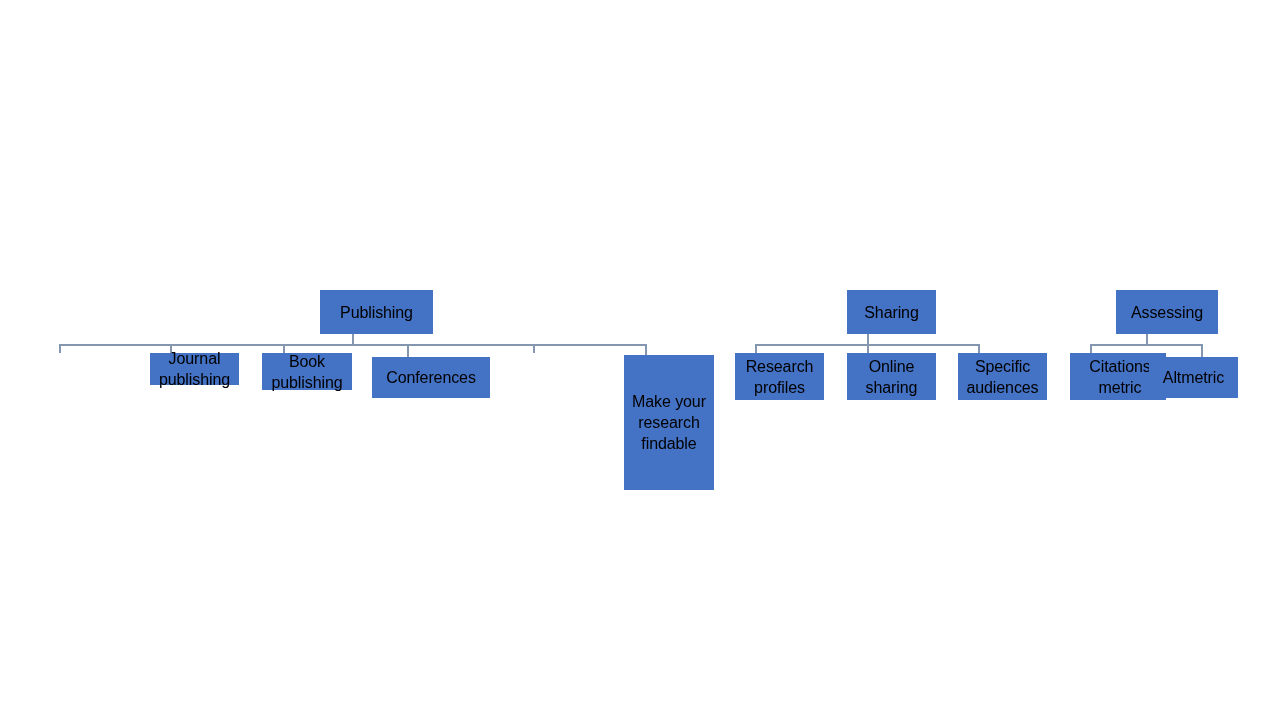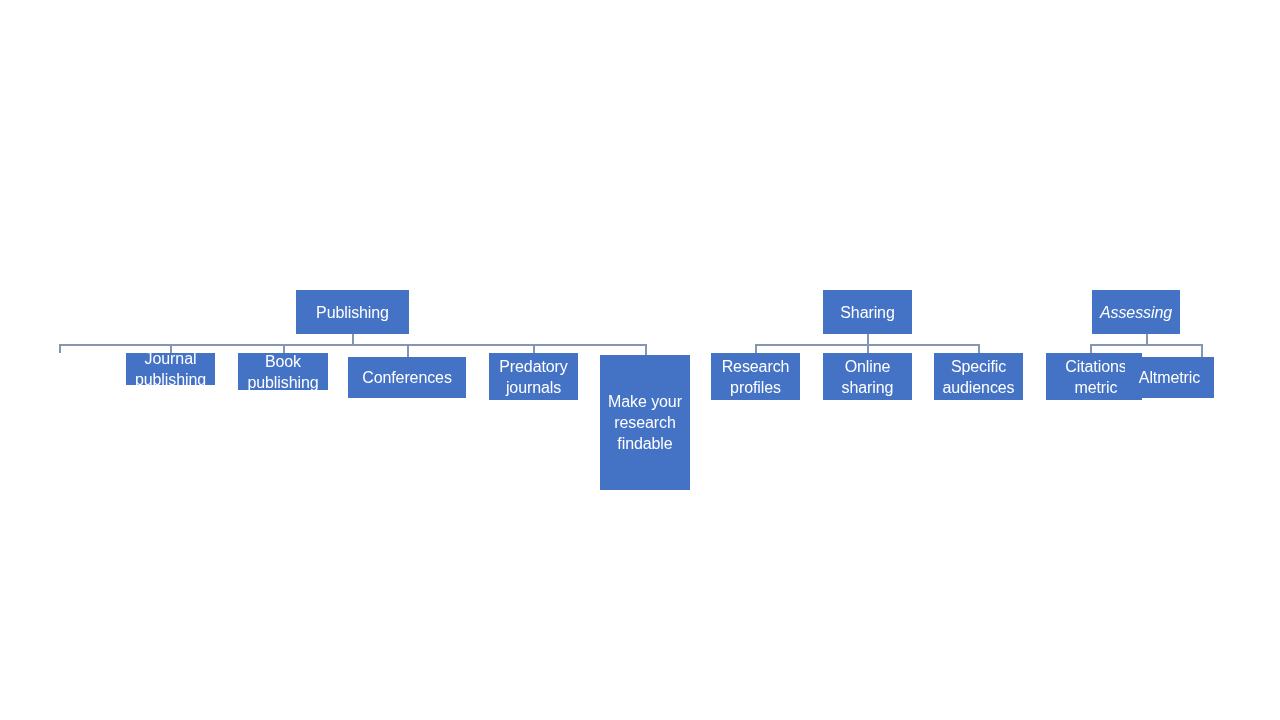--- a/index.html
+++ b/index.html
@@ -17,32 +17,33 @@
   #canvas {
     position: relative;
     width: 1280px;
     height: 720px;
     background: #ffffff;
   }
   .node {
     position: absolute;
     box-sizing: border-box;
     background: #4472C4;
-    color: #ffffff;
+    color: #000000;
     display: flex;
     align-items: center;
     justify-content: center;
     text-align: center;
     font-family: "Liberation Sans", sans-serif;
     font-size: 16px;
     line-height: 21px;
     font-weight: 400;
     letter-spacing: -0.1px;
     padding: 2px 4px;
     white-space: pre-line;
+    margin-left: 24px;
   }
   .node.root {
     font-size: 16px;
   }
   .node.tall {
     align-items: center;
   }
   .connector {
     position: absolute;
     background: #8496B0;
@@ -64,39 +65,37 @@
     <div class="connector v" style="left: 59px; top: 344px; height: 9px;"></div>
     <div class="connector v" style="left: 170px; top: 344px; height: 9px;"></div>
     <div class="node " style="left: 126px; top: 353px; width: 89px; height: 32px;">Journal
 publishing</div>
     <div class="connector v" style="left: 283px; top: 344px; height: 9px;"></div>
     <div class="node " style="left: 238px; top: 353px; width: 90px; height: 37px;">Book
 publishing</div>
     <div class="connector v" style="left: 407px; top: 344px; height: 13px;"></div>
     <div class="node " style="left: 348px; top: 357px; width: 118px; height: 41px;">Conferences</div>
     <div class="connector v" style="left: 533px; top: 344px; height: 9px;"></div>
-    <div class="node " style="left: 489px; top: 353px; width: 89px; height: 47px;">Predatory
-journals</div>
     <div class="connector v" style="left: 645px; top: 344px; height: 11px;"></div>
     <div class="node tall" style="left: 600px; top: 355px; width: 90px; height: 135px;">Make your
 research
 findable</div>
     <div class="connector v" style="left: 867px; top: 334px; height: 12px;"></div>
     <div class="connector h" style="left: 755px; top: 344px; width: 223px;"></div>
     <div class="node root" style="left: 823px; top: 290px; width: 89px; height: 44px;">Sharing</div>
     <div class="connector v" style="left: 755px; top: 344px; height: 9px;"></div>
     <div class="node " style="left: 711px; top: 353px; width: 89px; height: 47px;">Research
 profiles</div>
     <div class="connector v" style="left: 867px; top: 344px; height: 9px;"></div>
     <div class="node " style="left: 823px; top: 353px; width: 89px; height: 47px;">Online
 sharing</div>
     <div class="connector v" style="left: 978px; top: 344px; height: 9px;"></div>
     <div class="node " style="left: 934px; top: 353px; width: 89px; height: 47px;">Specific
 audiences</div>
     <div class="connector v" style="left: 1146px; top: 334px; height: 12px;"></div>
     <div class="connector h" style="left: 1090px; top: 344px; width: 111px;"></div>
-    <div class="node root" style="left: 1092px; top: 290px; width: 88px; height: 44px; font-style: italic;">Assessing</div>
+    <div class="node root" style="left: 1092px; top: 290px; width: 102px; height: 44px;">Assessing</div>
     <div class="connector v" style="left: 1090px; top: 344px; height: 9px;"></div>
     <div class="node " style="left: 1046px; top: 353px; width: 96px; height: 47px; padding-left: 8px;">Citations
 metric</div>
     <div class="connector v" style="left: 1201px; top: 344px; height: 13px;"></div>
     <div class="node " style="left: 1125px; top: 357px; width: 89px; height: 41px;">Altmetric</div>
   </div>
 
 </body></html>

